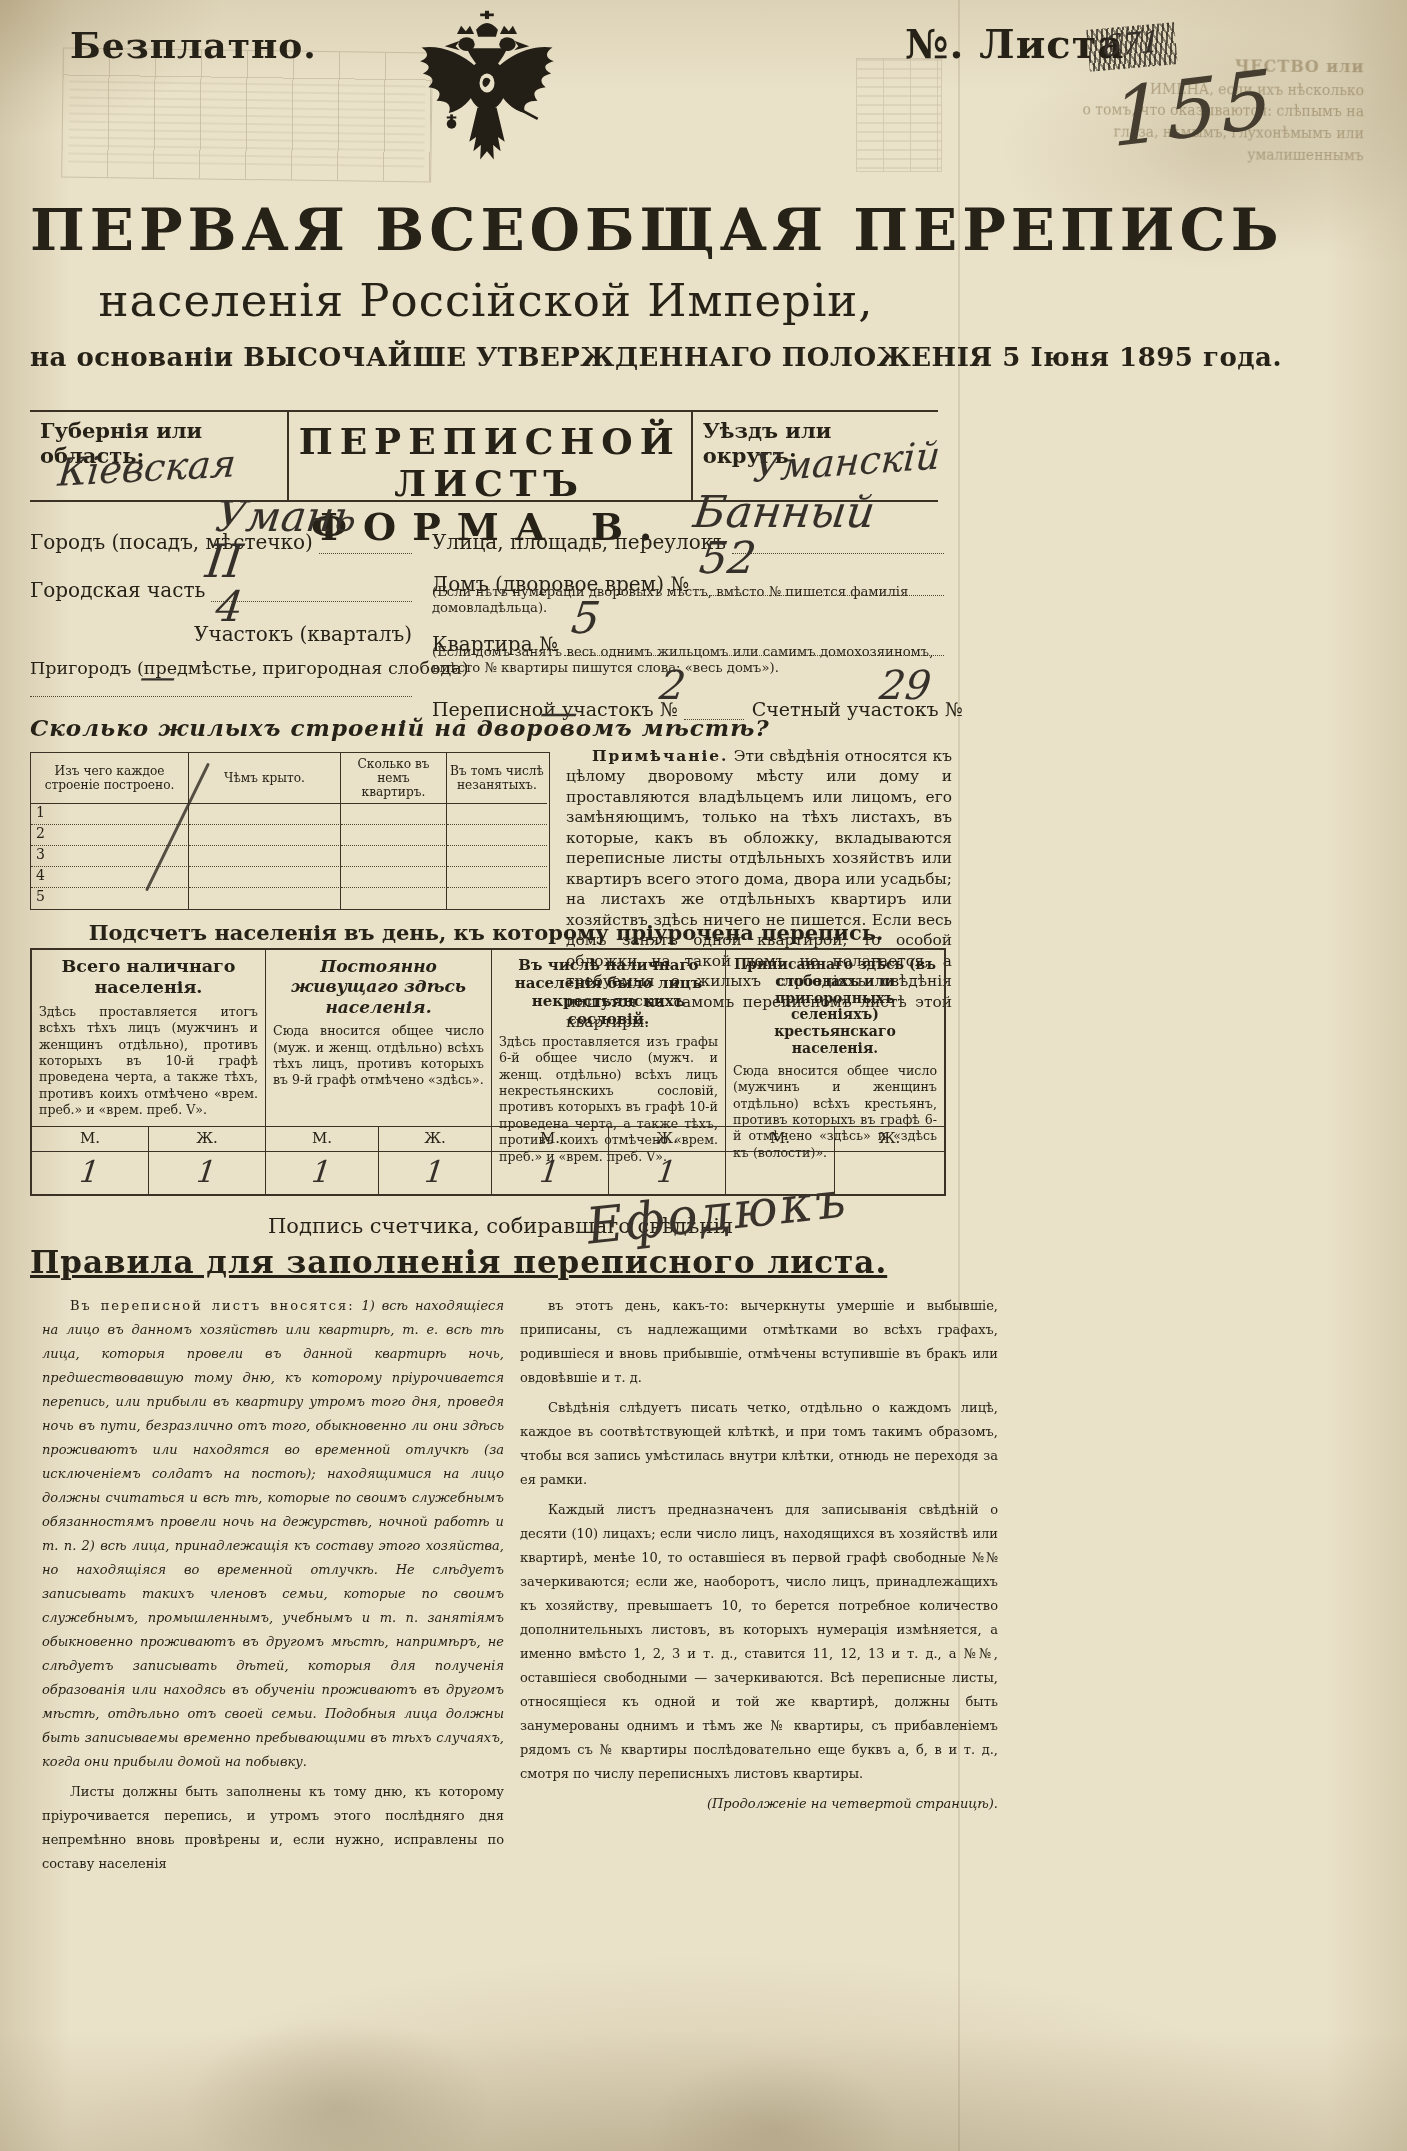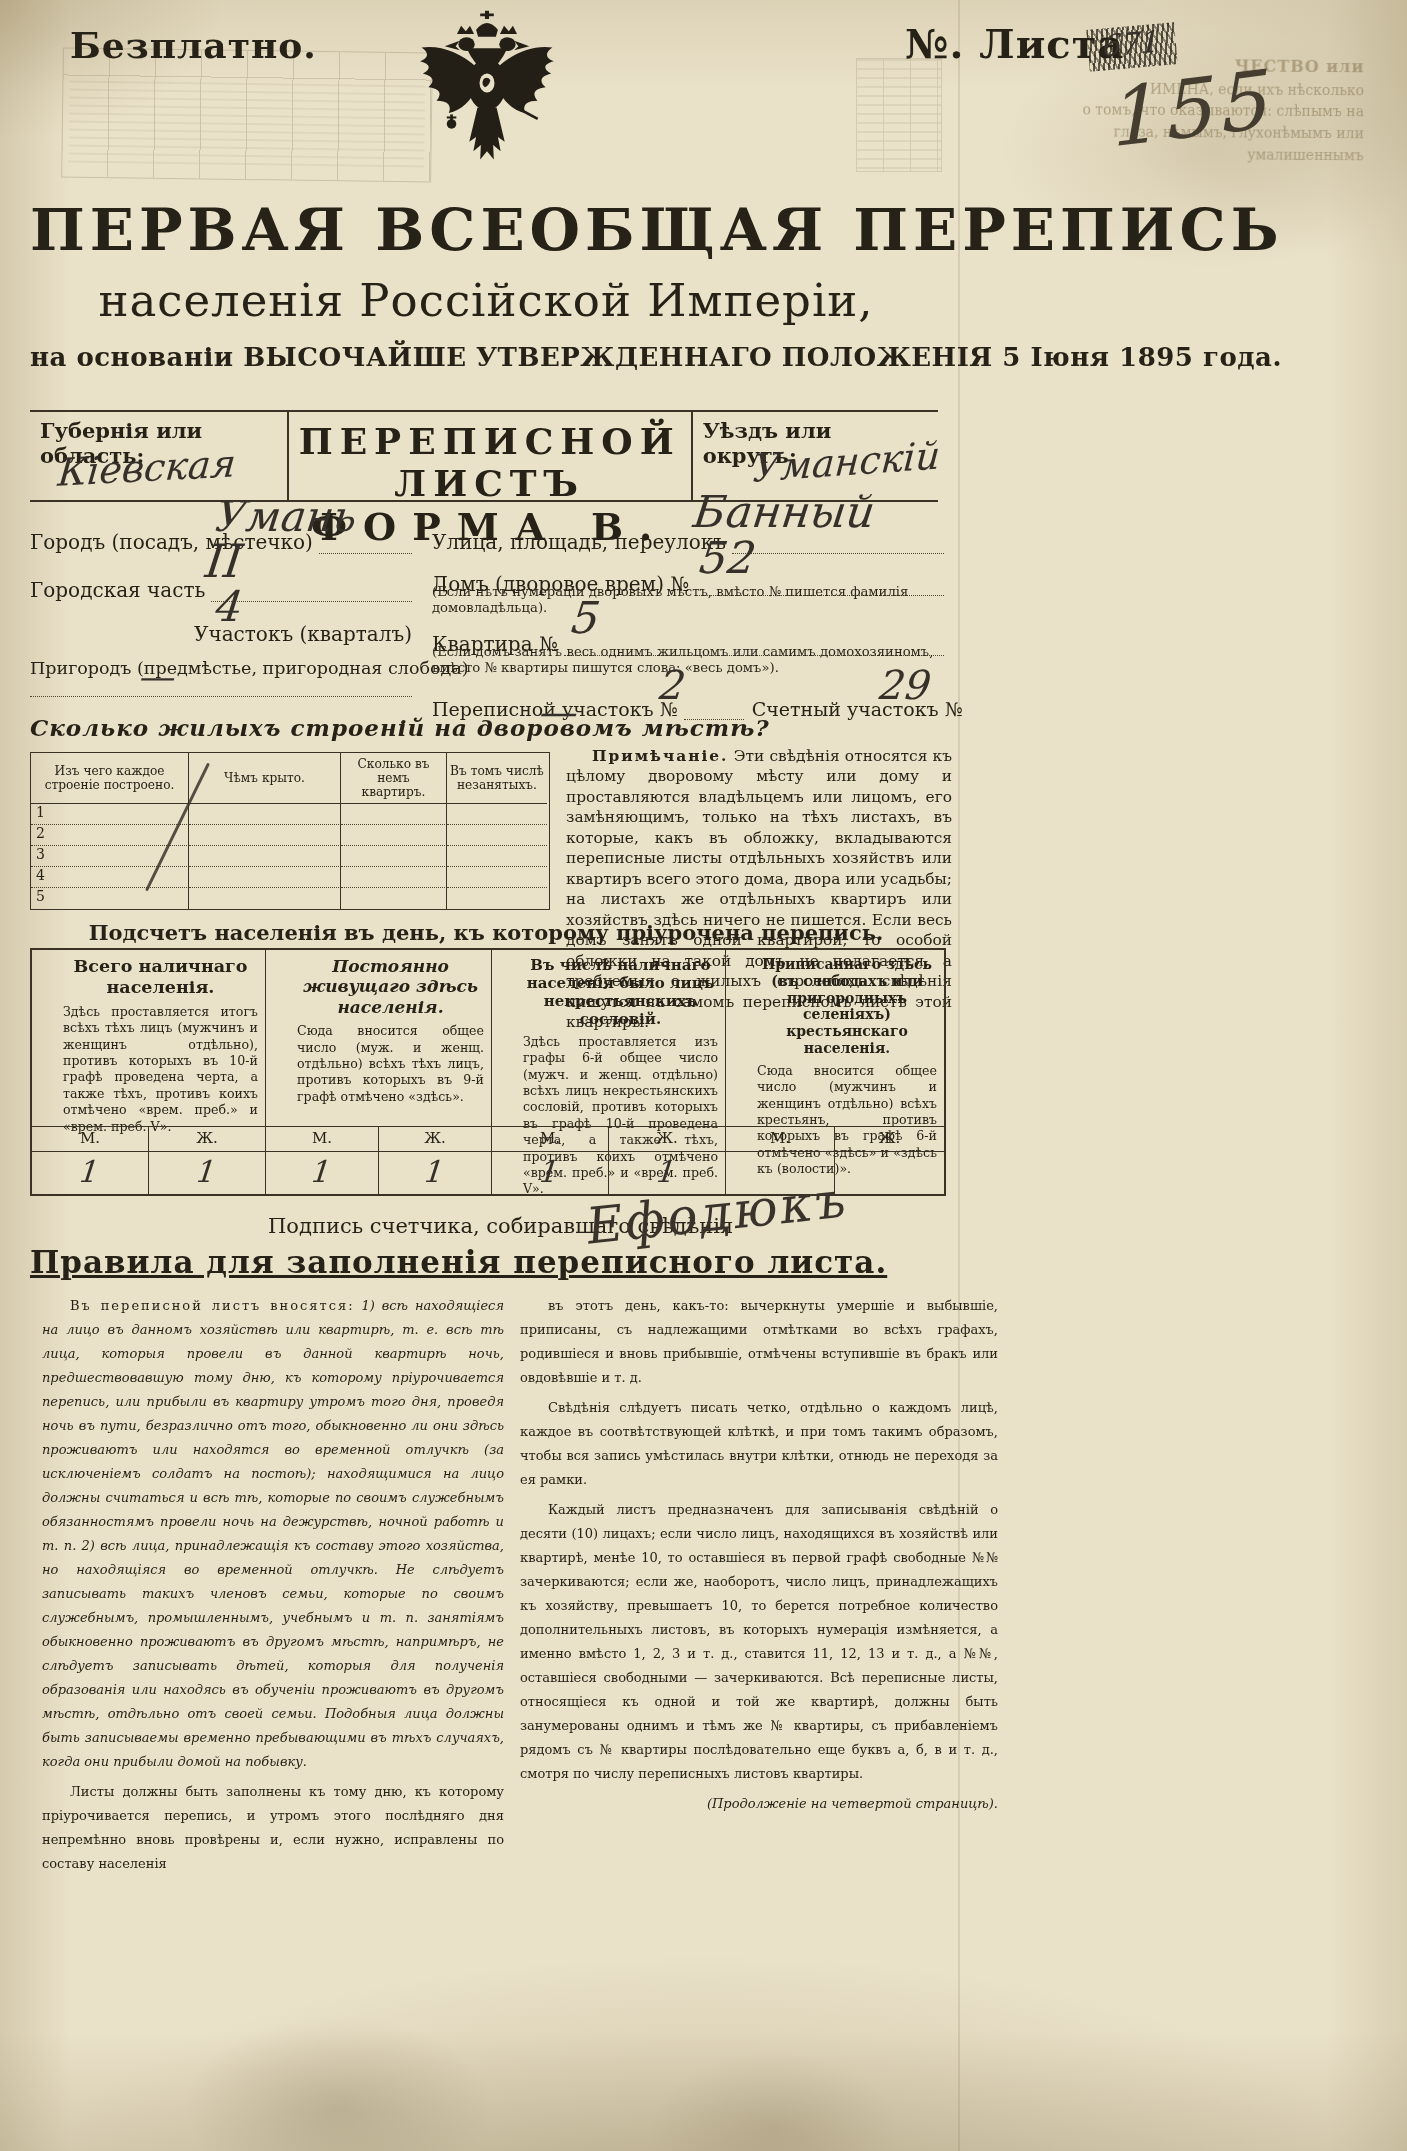--- a/index.html
+++ b/index.html
@@ -110,21 +110,21 @@
   .note .lead{font-weight:bold; letter-spacing:2px;}
   .note-indent{text-indent:26px;}
   
   .pop-title{left:30px; top:920px; width:912px; text-align:center; font-size:21px; font-weight:bold;}
   .ptable{
     left:30px; top:948px; width:912px;
     display:grid; grid-template-columns:117px 117px 113px 113px 117px 117px 109px 109px;
     grid-template-rows:176px 26px 42px;
     border:2px solid #3a3325;
   }
-  .pt-top{grid-column:span 2; border-right:1.5px solid #3a3325; padding:6px 7px 2px; box-sizing:border-box;margin-left:24px;}
+  .pt-top{grid-column:span 2; border-right:1.5px solid #3a3325; padding:6px 7px 2px; box-sizing:border-box;}
   .pt-top.lastg{border-right:none;}
   .pt-h{font-weight:bold; text-align:center; line-height:1.2; margin-bottom:6px;}
   .h1{font-size:17.5px;} .h2{font-size:17px;font-style:italic;} .h3{font-size:15px;} .h4{font-size:14px;}
   .pt-d{font-size:12.6px; line-height:1.3; text-align:justify;}
   .pt-mj{border-top:1.5px solid #3a3325; border-bottom:1.5px solid #3a3325; border-right:1px solid #3a3325; text-align:center; font-size:15px; padding-top:2px; box-sizing:border-box;}
   .pt-v{border-right:1px solid #3a3325; text-align:center; box-sizing:border-box;}
   .gsep{border-right:1.5px solid #3a3325 !important;}
   .lastcol{border-right:none !important;}
   .pt-v .hand{font-size:30px; margin-top:2px;}
   

